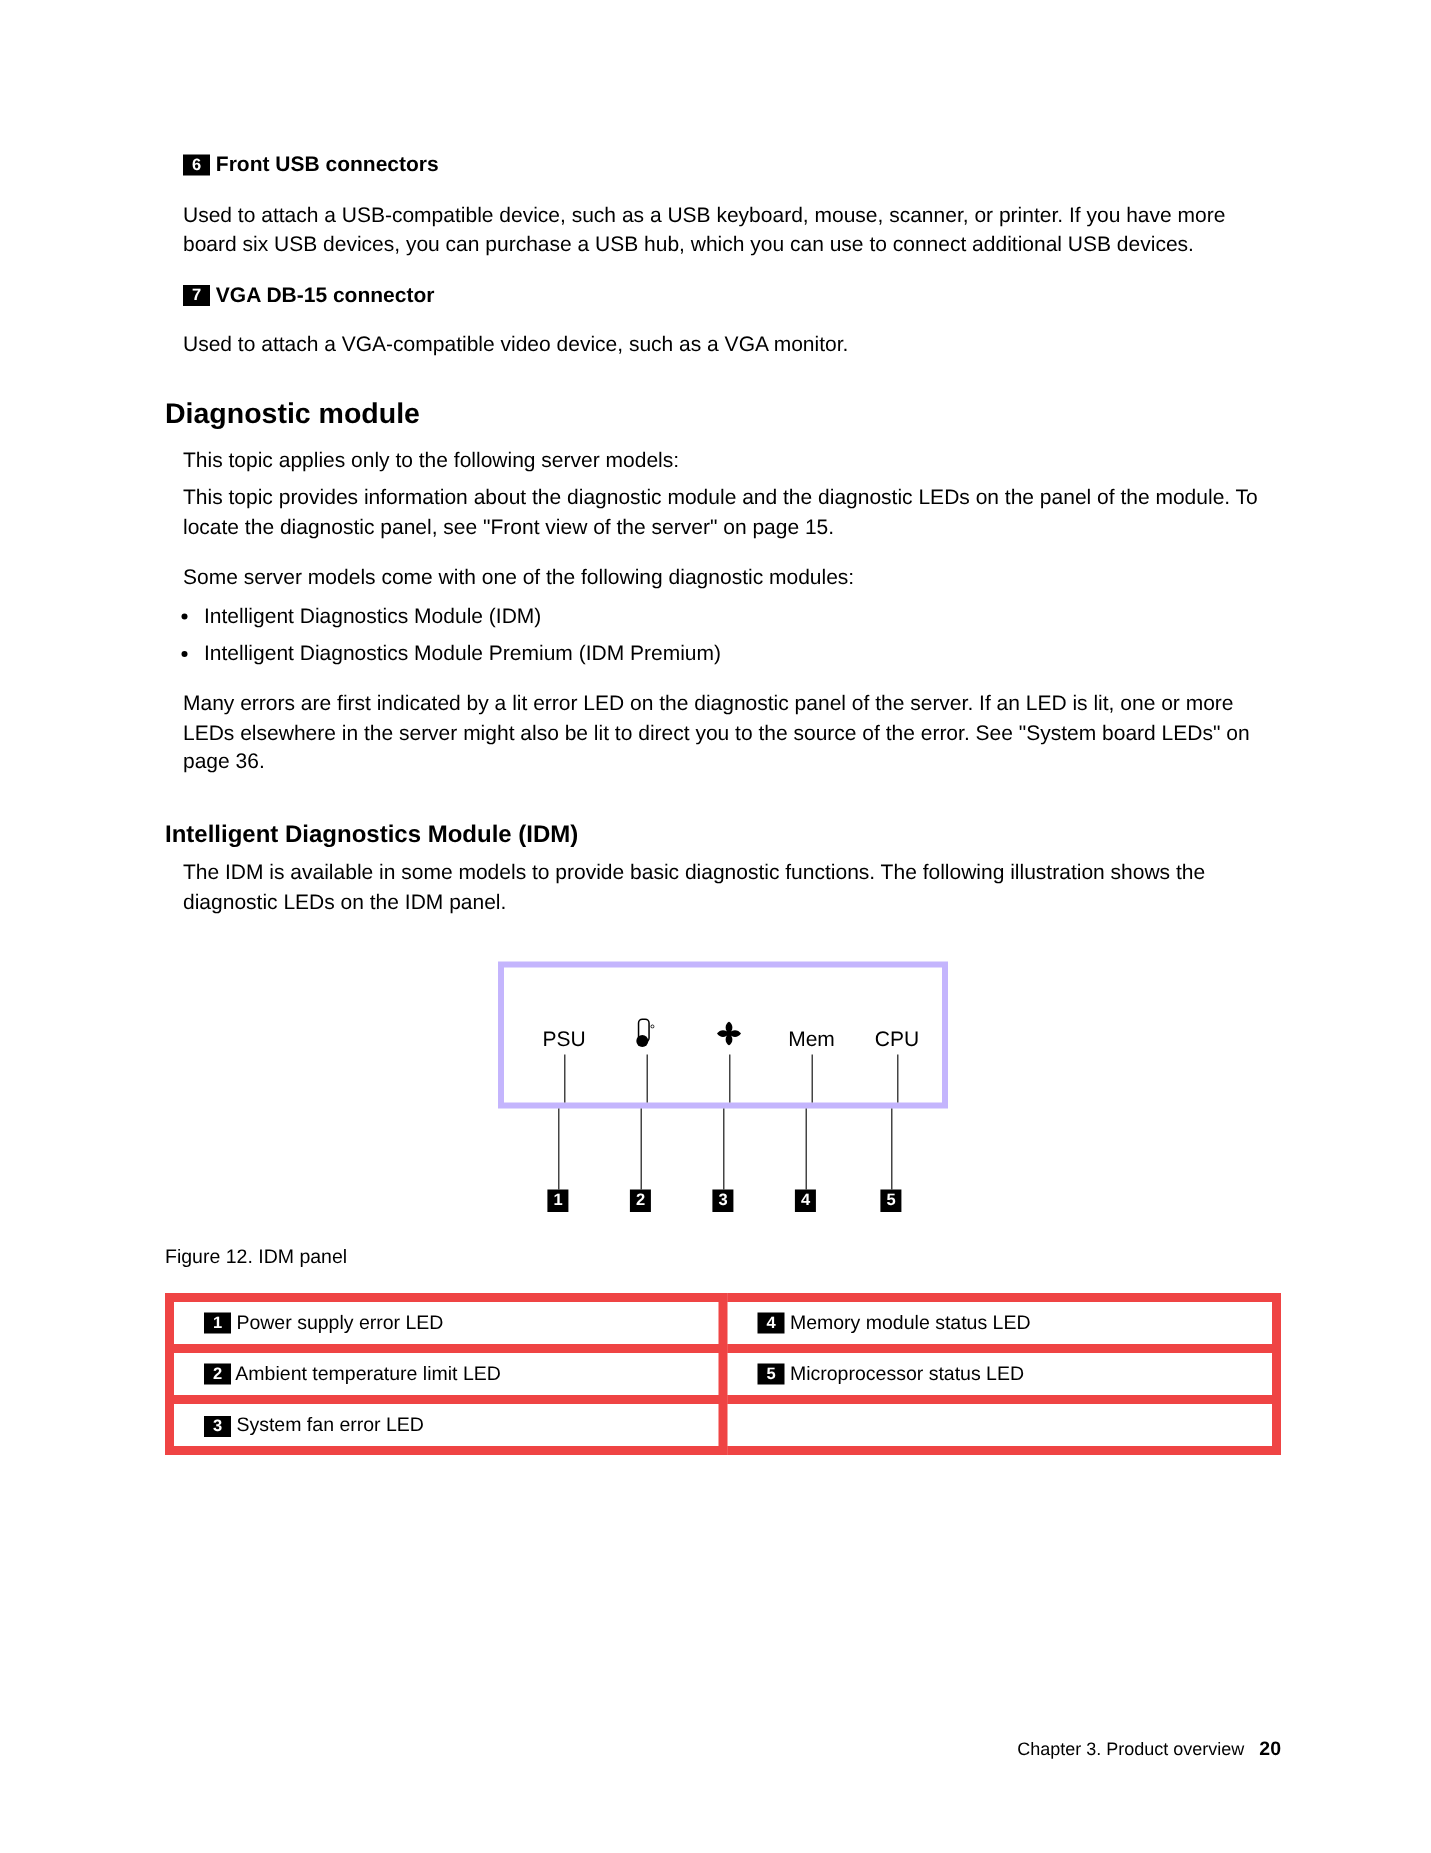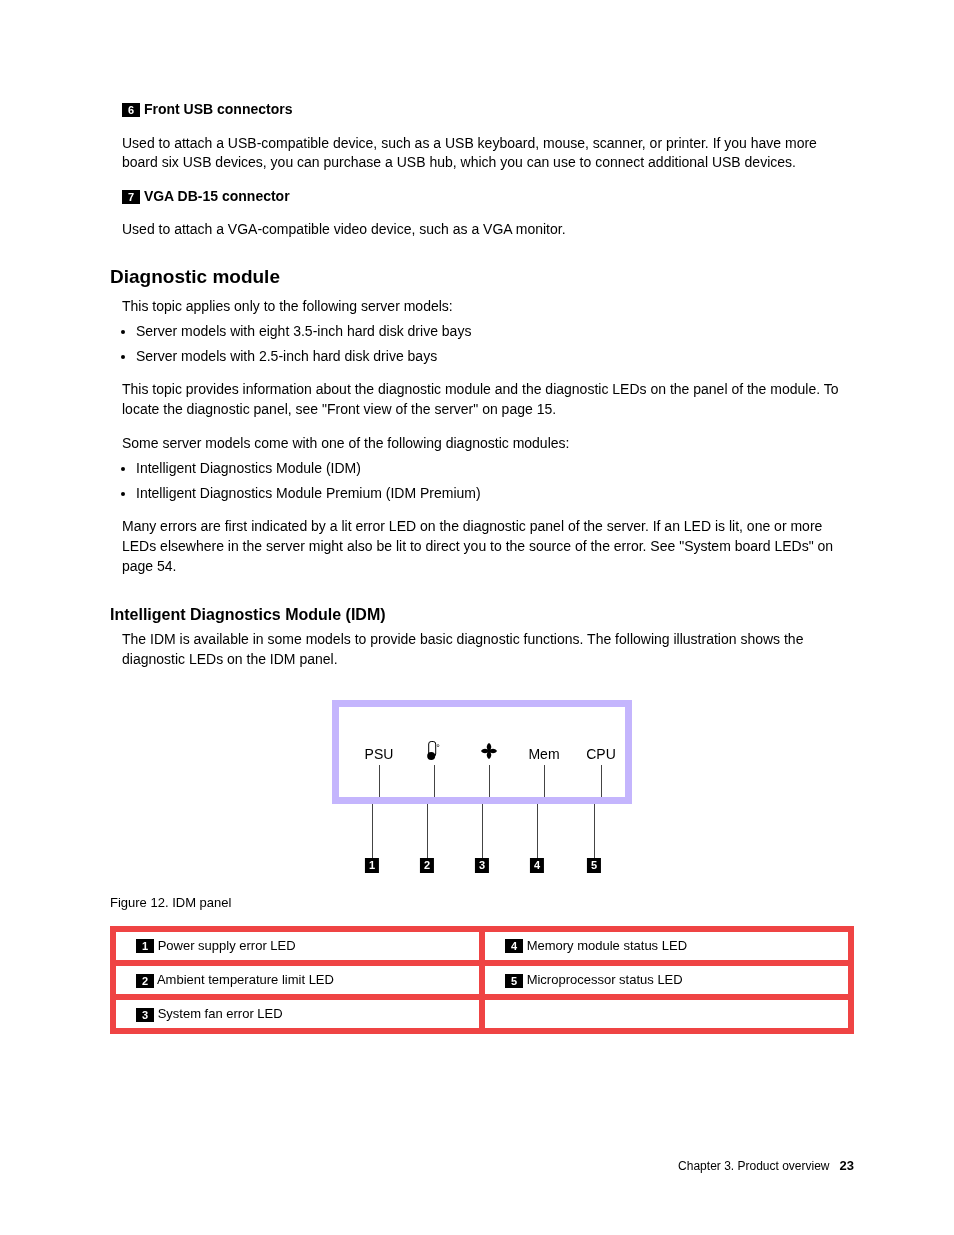--- a/index.html
+++ b/index.html
@@ -73,21 +73,21 @@
     font-size: 12px;
   }
   .footer .pn { font-weight: bold; font-size: 13px; }
 
   
   .diagram-wrap {
     width: 300px;
     margin: 30px auto 10px auto;
   }
   .diag-box {
-    border: 7px solid #c4b5fd;
+    border: 4px solid #c4b5fd;
     height: 90px;
     position: relative;
   }
   .diag-item {
     position: absolute;
     top: 38px;
     text-align: center;
     font-size: 14px;
     font-family: Arial, sans-serif;
     transform: translateX(-50%);
@@ -157,31 +157,27 @@
   <p>Used to attach a USB-compatible device, such as a USB keyboard, mouse, scanner, or printer. If you have more board six USB devices, you can purchase a USB hub, which you can use to connect additional USB devices.</p>
 
   <p>
     <span class="callout-label">7</span>
     <span class="inline-heading">VGA DB-15 connector</span>
   </p>
   <p>Used to attach a VGA-compatible video device, such as a VGA monitor.</p>
 
   <h1>Diagnostic module</h1>
   <p style="margin-bottom:6px">This topic applies only to the following server models:</p>
-  <ul>
-    <li>Server models with eight 3.5-inch hard disk drive bays</li>
-    <li>Server models with 2.5-inch hard disk drive bays</li>
-  </ul>
   <p>This topic provides information about the diagnostic module and the diagnostic LEDs on the panel of the module. To locate the diagnostic panel, see "Front view of the server" on page 15.</p>
   <p style="margin-bottom:6px">Some server models come with one of the following diagnostic modules:</p>
   <ul>
     <li>Intelligent Diagnostics Module (IDM)</li>
     <li>Intelligent Diagnostics Module Premium (IDM Premium)</li>
   </ul>
-  <p>Many errors are first indicated by a lit error LED on the diagnostic panel of the server. If an LED is lit, one or more LEDs elsewhere in the server might also be lit to direct you to the source of the error. See "System board LEDs" on page 54.</p>
+  <p>Many errors are first indicated by a lit error LED on the diagnostic panel of the server. If an LED is lit, one or more LEDs elsewhere in the server might also be lit to direct you to the source of the error. See "System board LEDs" on page 36.</p>
 
   <h2>Intelligent Diagnostics Module (IDM)</h2>
   <p>The IDM is available in some models to provide basic diagnostic functions. The following illustration shows the diagnostic LEDs on the IDM panel.</p>
 
   <div class="diagram-wrap">
     <div class="diag-box">
       <span class="diag-item" style="left:40px">PSU</span>
       <span class="diag-item" style="left:95px;top:34px"><span class="thermo"></span><span class="thermo-deg">°</span></span>
       <span class="diag-item" style="left:150px;top:36px">
         <span class="fan"><svg viewBox="0 0 16 16">
@@ -231,16 +227,16 @@
     </tr>
     <tr>
       <td><span class="callout-label">3</span> <span>System fan error LED</span></td>
       <td></td>
     </tr>
   </tbody>
     </table>
 
   <div class="footer">
     <span>Chapter 3.  Product overview</span>&nbsp;&nbsp;
-    <span class="pn">23</span>
+    <span class="pn">20</span>
   </div>
 
 </div>
 
 </body></html>

